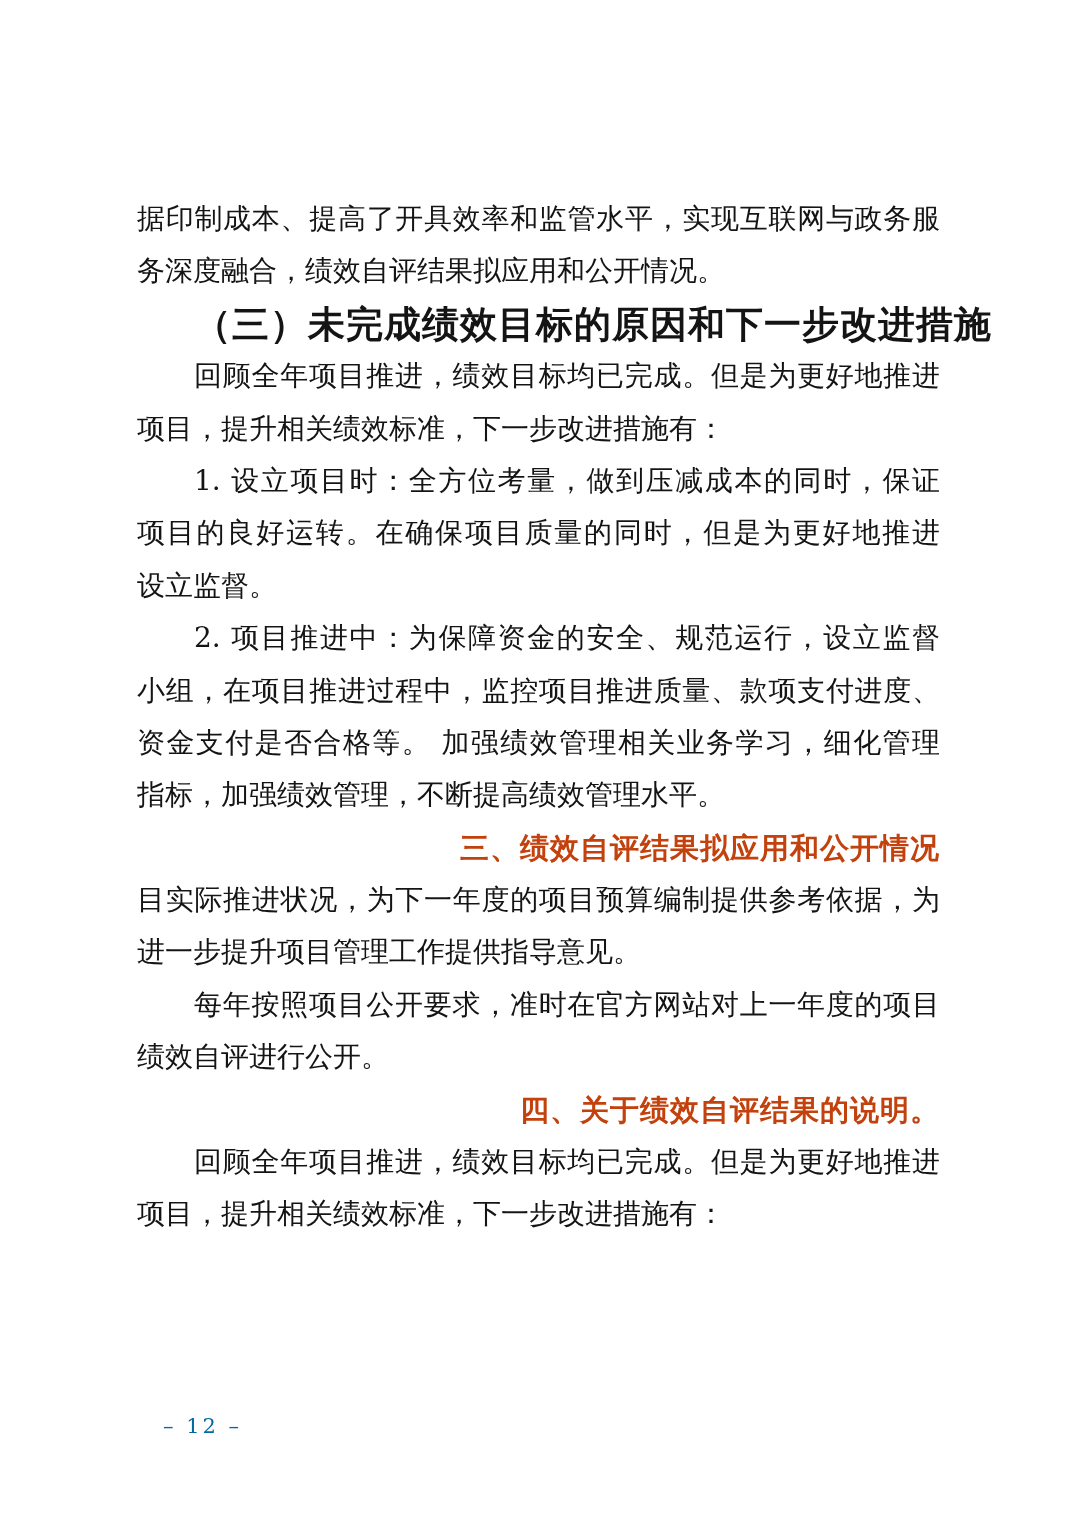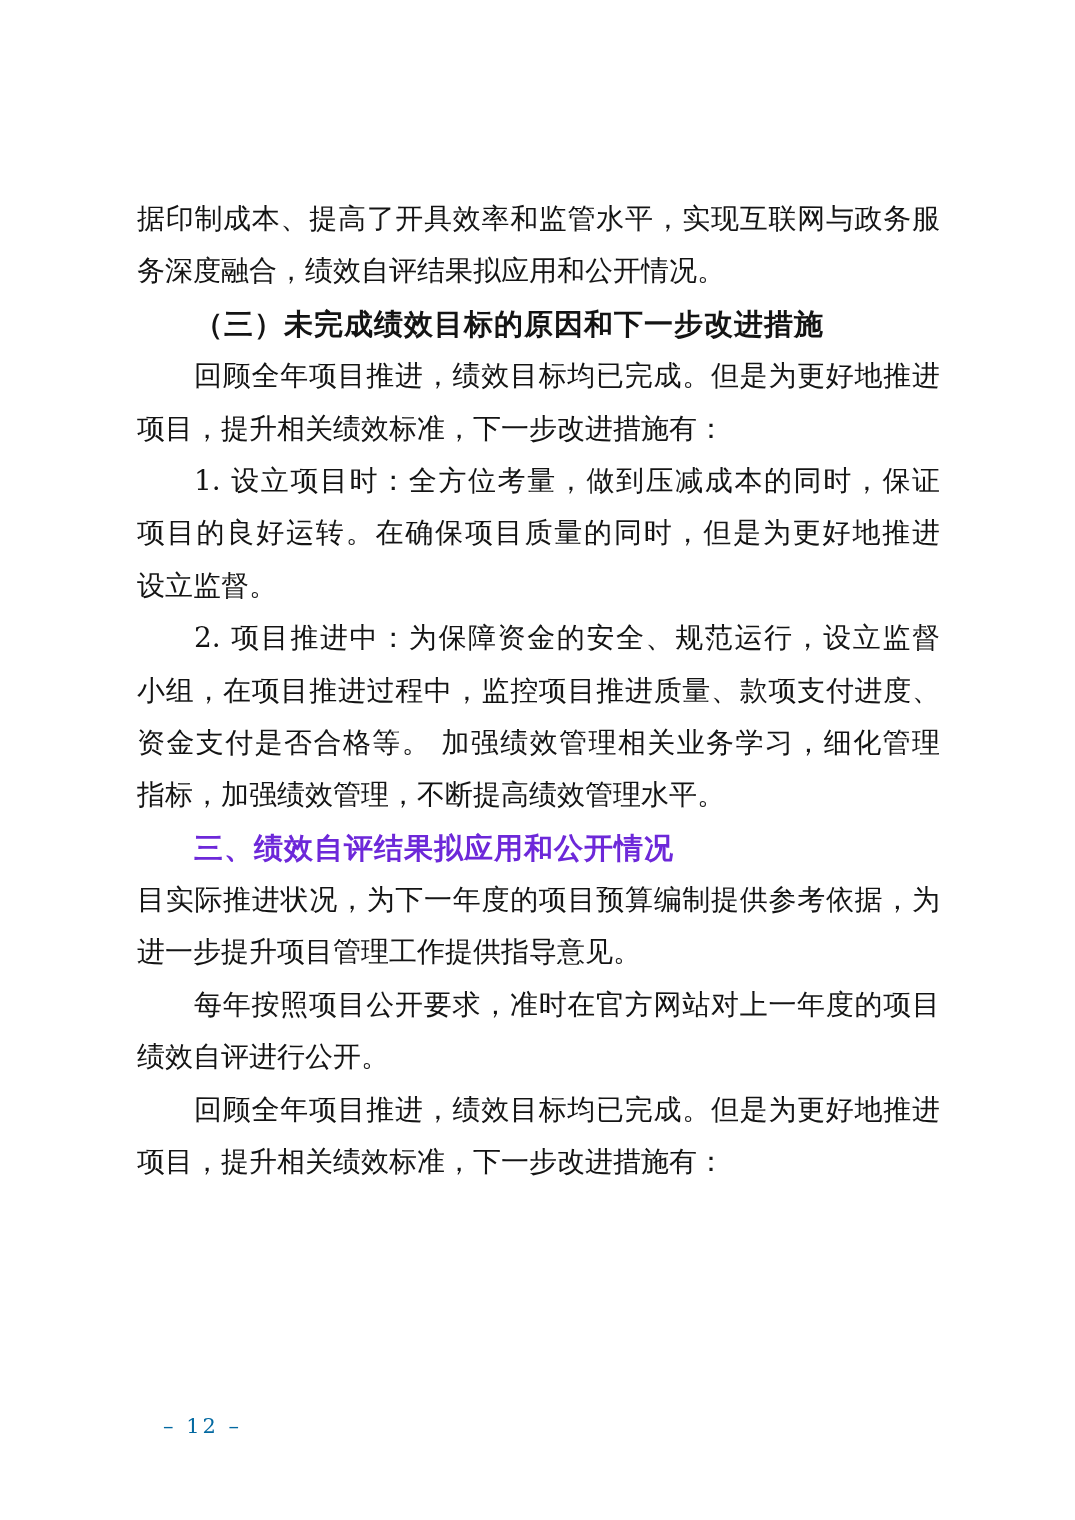--- a/index.html
+++ b/index.html
@@ -33,29 +33,30 @@
   .line.fill {
     white-space: normal;
     text-align: justify;
     text-align-last: justify;
   }
   .line.indent {
     padding-left: 57px;
   }
   .line.kaiti {
     font-weight: 600;
-    font-size: 29px;
+    font-size: 37px;
     letter-spacing: 1px;
   }
   .line.hei {
     font-family: "DejaVu Sans", "Liberation Sans", sans-serif;
     font-weight: 700;
     font-size: 29px;
     letter-spacing: 1px;
-    color: #6d28d9;
+    color: #c2410c;
+    text-align: right;
   }
   .page-number {
     position: absolute;
     left: 163px;
     top: 1409px;
     height: 34px;
     line-height: 34px;
     font-size: 21px;
     letter-spacing: 3px;
     font-family: "DejaVu Serif", "Liberation Serif", serif;
@@ -77,17 +78,18 @@
       <div class="line body">设立监督。</div>
       <div class="line body indent fill">2. 项目推进中：为保障资金的安全、规范运行，设立监督</div>
       <div class="line body fill">小组，在项目推进过程中，监控项目推进质量、款项支付进度、</div>
       <div class="line body fill">资金支付是否合格等。 加强绩效管理相关业务学习，细化管理</div>
       <div class="line body">指标，加强绩效管理，不断提高绩效管理水平。</div>
       <div class="line hei indent">三、绩效自评结果拟应用和公开情况</div>
       <div class="line body fill">目实际推进状况，为下一年度的项目预算编制提供参考依据，为</div>
       <div class="line body">进一步提升项目管理工作提供指导意见。</div>
       <div class="line body indent fill">每年按照项目公开要求，准时在官方网站对上一年度的项目</div>
       <div class="line body">绩效自评进行公开。</div>
+      <div class="line hei indent">四、关于绩效自评结果的说明。</div>
       <div class="line body indent fill">回顾全年项目推进，绩效目标均已完成。但是为更好地推进</div>
       <div class="line body">项目，提升相关绩效标准，下一步改进措施有：</div>
     </div>
   <div class="page-number">– 12 –</div>
 </div>
 
 </body></html>

